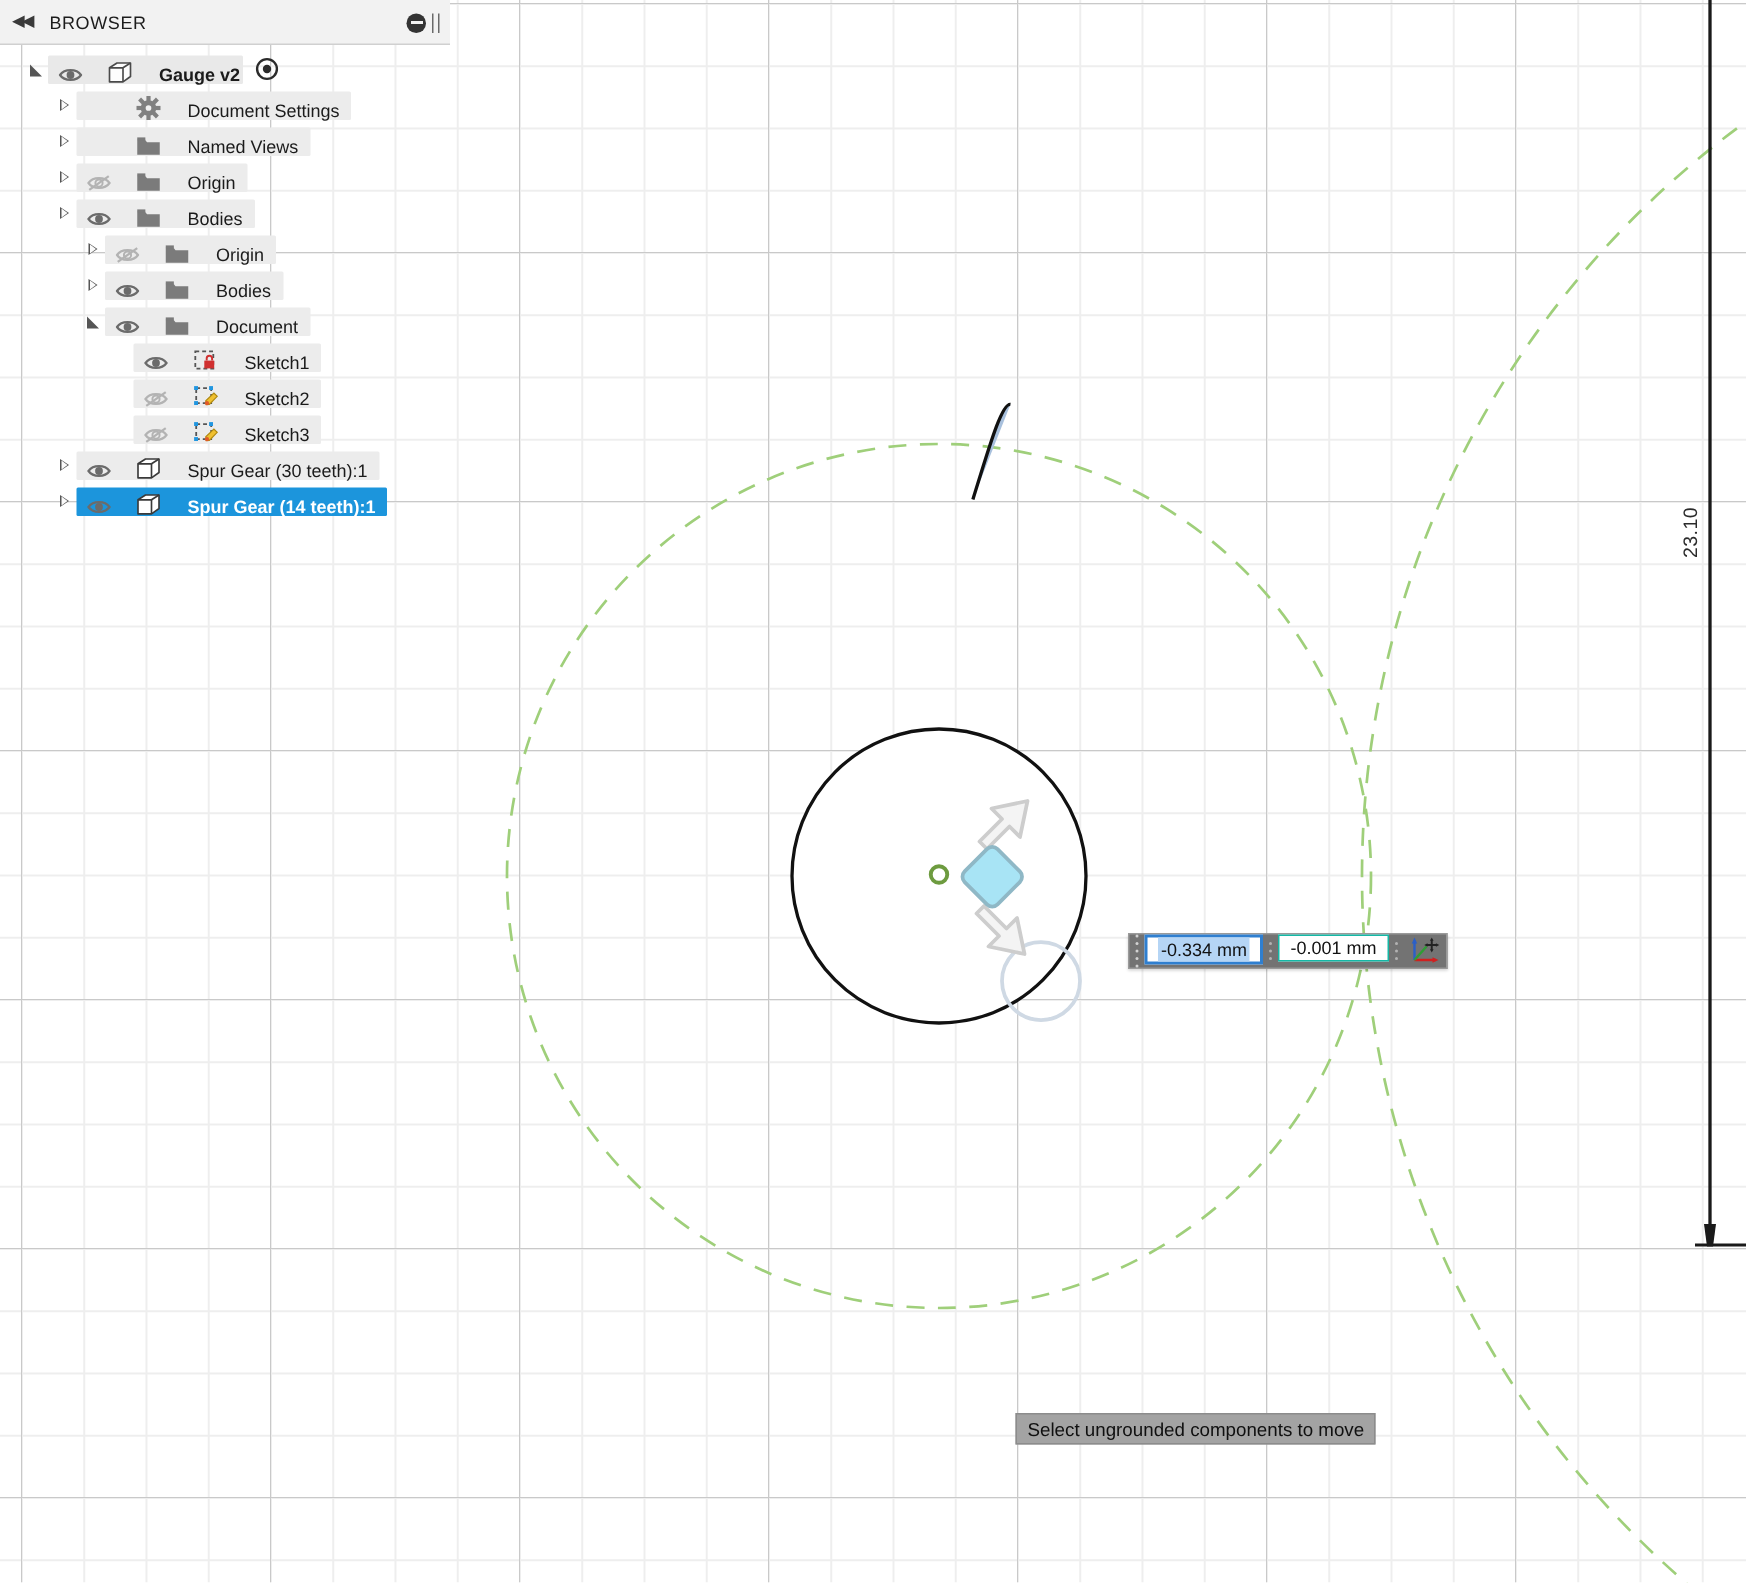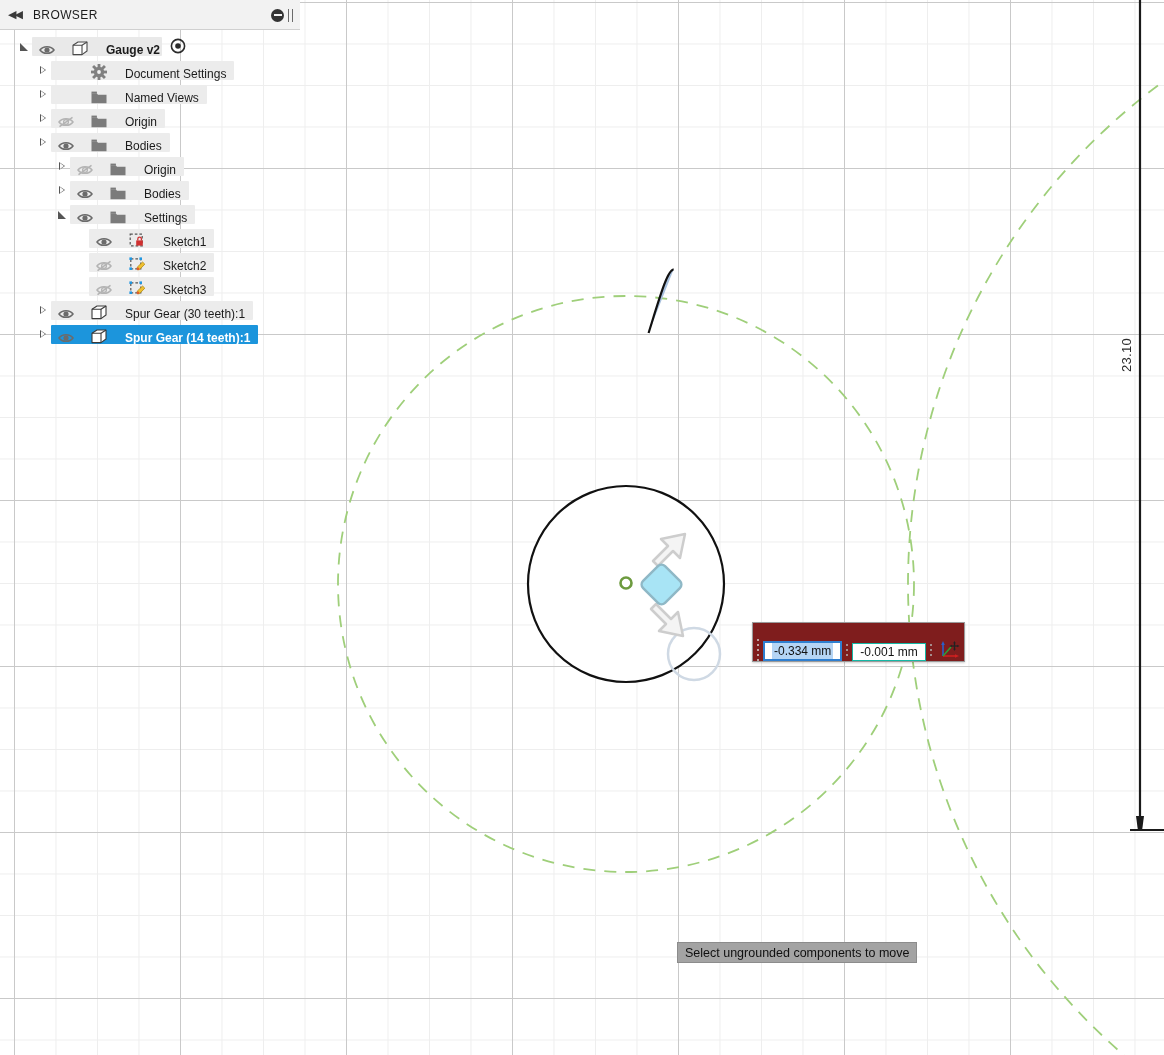--- a/index.html
+++ b/index.html
@@ -206,25 +206,25 @@
     width: 16px; height: 16px;
     margin-left: 8px;
     flex: 0 0 16px;
   }
 
   
   #field-group {
     position: absolute;
     left: 752px;
     top: 622px;
-    height: 40px;
-    background: #7f1d1d;
+    height: 24px;
+    background: #737373;
     border: 1px solid #9a9a9a;
     display: flex;
-    align-items: flex-end;
+    align-items: flex-start;
     box-sizing: border-box;
     z-index: 30;
     box-shadow: 0 1px 2px rgba(0,0,0,0.18);
   }
   .dotgrip {
     width: 10px;
     height: 22px;
     display: flex;
     flex-direction: column;
     align-items: center;
@@ -511,21 +511,21 @@
                 <path d="M1 6 C4 1.6, 12 1.6, 15 6 C12 10.4, 4 10.4, 1 6 Z" fill="none" stroke="#6b6b6b" stroke-width="1.5"></path>
                 <circle cx="8" cy="6" r="2.6" fill="#6b6b6b"></circle>
               </svg>
             </span>
             <span class="ficon">
               <svg width="16" height="13" viewBox="0 0 16 13">
                 <path d="M0.5 2.2 h5.2 l1.3 1.6 h8.5 v8.4 h-15 Z" fill="#7b7b7b"></path>
                 <rect x="0.5" y="0.6" width="5.4" height="1.8" fill="#7b7b7b"></rect>
               </svg>
             </span>
-            <span class="lbl">Settings</span>
+            <span class="lbl">Document</span>
           </span>
         </div>
         <div class="row">
           <span class="twisty" style="margin-left: 73px;"></span>
           <span class="hl">
             <span class="eye">
               <svg width="16" height="12" viewBox="0 0 16 12">
                 <path d="M1 6 C4 1.6, 12 1.6, 15 6 C12 10.4, 4 10.4, 1 6 Z" fill="none" stroke="#6b6b6b" stroke-width="1.5"></path>
                 <circle cx="8" cy="6" r="2.6" fill="#6b6b6b"></circle>
               </svg>

